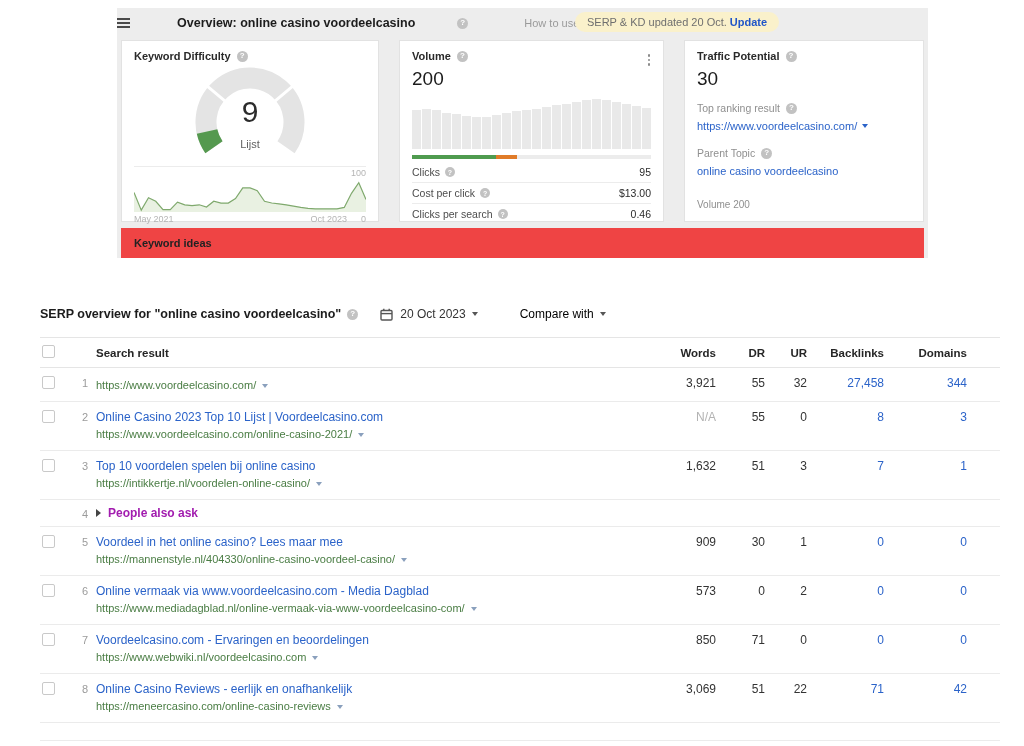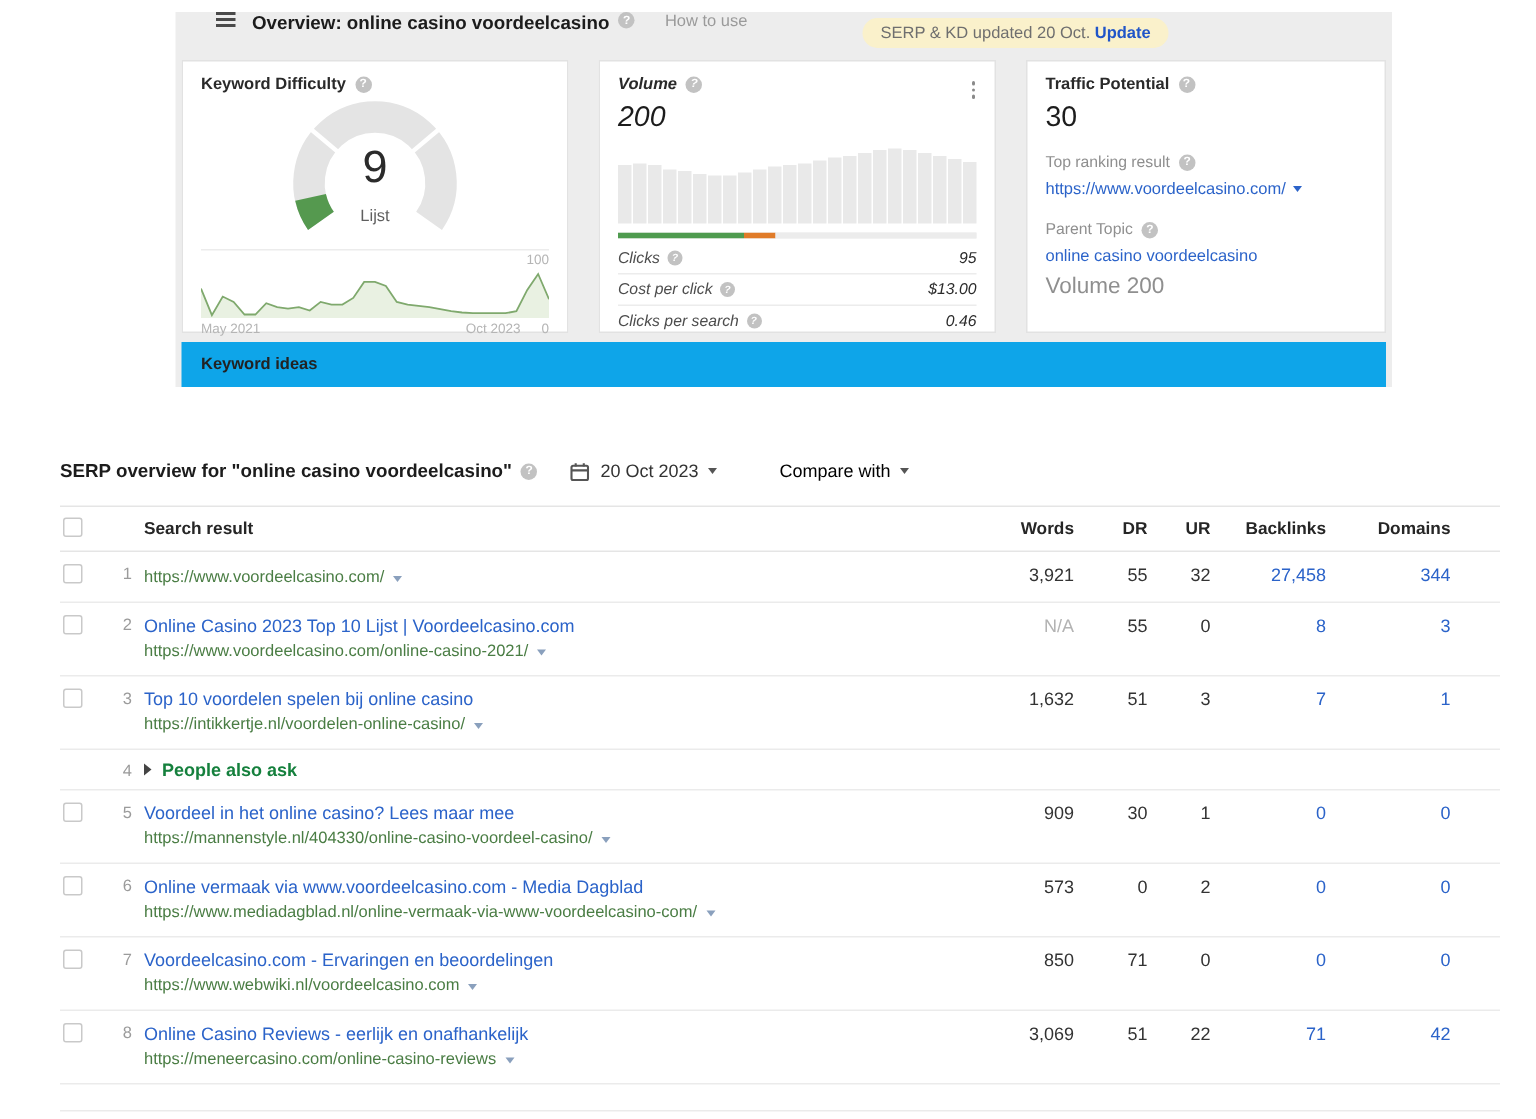--- a/index.html
+++ b/index.html
@@ -1,33 +1,33 @@
 <!DOCTYPE html>
 <html><head>
 <meta charset="utf-8">
 <style>
   html,body{margin:0;padding:0;background:#fff;}
   body{font-family:"Liberation Sans",sans-serif;-webkit-font-smoothing:antialiased;}
   .page{position:relative;width:1024px;height:746px;overflow:hidden;background:#fff;}
 
   
   .module{position:absolute;left:117px;top:8px;width:811px;height:250px;background:#ededed;}
-  .module-header{display:flex;align-items:flex-start;height:30px;padding:0 27px;position:relative;}
+  .module-header{display:flex;align-items:center;height:30px;padding:0 0;position:relative;gap:36px;}
   .burger{display:inline-flex;flex-direction:column;gap:2px;margin-right:11px;cursor:pointer;}
   .burger i{display:block;width:13px;height:2px;background:#4a4a4a;}
   .m-title{font-size:12.5px;font-weight:bold;color:#1c1c1c;white-space:nowrap;}
   .info{display:inline-flex;align-items:center;justify-content:center;width:11px;height:11px;border-radius:50%;background:#c2c2c2;color:#fff;font-size:8px;font-weight:bold;margin-left:6px;flex:none;line-height:1;}
   .howto{font-size:11px;color:#9a9a9a;margin-left:20px;cursor:pointer;}
   .badge{position:absolute;left:458px;top:4px;background:#faf1cb;border-radius:11px;padding:4px 12px;font-size:11px;color:#6f6f6f;white-space:nowrap;}
   .badge b{color:#2055c8;margin-left:3px;cursor:pointer;}
 
   .cards{position:absolute;left:4px;top:32px;width:803px;display:flex;gap:20px;}
   .card{background:#fff;border:1px solid #e2e2e2;height:182px;box-sizing:border-box;padding:9px 12px;position:relative;}
   .card.kd{width:258px;}
-  .card.vol{width:265px;font-style:italic;}
+  .card.vol{width:265px;}
   .card.tp{flex:1;}
   .card-title{font-size:11px;font-weight:bold;color:#2a2a2a;display:flex;align-items:center;}
   .bignum{font-size:19px;color:#1c1c1c;margin-top:7px;line-height:20px;}
 
   
   .gauge-wrap{position:relative;width:150px;height:98px;margin:2px auto 0;}
   .gauge-wrap svg{display:block;}
   .gauge-num{position:absolute;left:0;right:0;top:32px;text-align:center;font-size:30px;color:#2b2b2b;line-height:32px;}
   .gauge-label{position:absolute;left:0;right:0;top:74px;text-align:center;font-size:11px;color:#5f5f5f;}
   .kd-divider{border-top:1px solid #ececec;margin-top:4px;}
@@ -47,23 +47,23 @@
   .vrow{display:flex;justify-content:space-between;align-items:center;height:20px;font-size:10.5px;color:#4d4d4d;}
   .vrow + .vrow{border-top:1px solid #ececec;}
   .vrow .lbl{display:flex;align-items:center;}
   .vrow .val{color:#2b2b2b;}
   .vrow .info{width:10px;height:10px;font-size:7px;margin-left:5px;}
 
   
   .tp-sub{font-size:10.5px;color:#8f8f8f;display:flex;align-items:center;margin-top:13px;}
   .tp-link{font-size:11px;color:#2b63c9;margin-top:6px;display:inline-flex;align-items:center;cursor:pointer;}
   .caret{display:inline-block;width:0;height:0;border-left:3.5px solid transparent;border-right:3.5px solid transparent;border-top:4px solid currentColor;margin-left:5px;}
-  .tp-vol{font-size:15px;color:#8f8f8f;margin-top:3px;}
-
-  .kideas{position:absolute;left:4px;right:4px;top:220px;bottom:0;background:#0ea5e9;display:flex;align-items:center;padding:0 13px;font-size:11px;font-weight:bold;color:#222;}
+  .tp-vol{font-size:10px;color:#8f8f8f;margin-top:20px;}
+
+  .kideas{position:absolute;left:4px;right:4px;top:220px;bottom:0;background:#ef4444;display:flex;align-items:center;padding:0 13px;font-size:11px;font-weight:bold;color:#222;}
 
   
   .serp{position:absolute;left:40px;top:303px;width:960px;}
   .serp-head{display:flex;align-items:center;height:22px;}
   .serp-title{font-size:12.5px;font-weight:bold;color:#1c1c1c;}
   .date-group{display:flex;align-items:center;margin-left:22px;font-size:12px;color:#333;cursor:pointer;}
   .cal{margin-right:7px;display:inline-flex;}
   .compare{margin-left:42px;font-size:12px;color:#000000;display:flex;align-items:center;cursor:pointer;}
   .caret-dark{display:inline-block;width:0;height:0;border-left:3.5px solid transparent;border-right:3.5px solid transparent;border-top:4px solid #555;margin-left:6px;}
 
@@ -77,21 +77,21 @@
   .trow{padding-top:8px;padding-bottom:9px;font-size:12px;color:#333;}
   .trow.paa-row{padding-top:6px;padding-bottom:6px;align-items:center;}
   .num{color:#9b9b9b;text-align:right;font-size:11px;padding-top:1px;}
   .blue{color:#2b63c9;}
   .muted{color:#b3b3b3;}
   .title-cell{padding-left:8px;padding-right:20px;}
   .rtitle{color:#2b63c9;font-size:12px;line-height:15px;cursor:pointer;display:inline-block;}
   .rurl{display:flex;align-items:center;margin-top:3px;font-size:11px;color:#4a7d44;line-height:13px;}
   .rurl .caret{border-top-color:#8aa0bd;border-left-width:3px;border-right-width:3px;margin-left:6px;cursor:pointer;}
   .cb{display:inline-block;width:13px;height:13px;border:1px solid #c9c9c9;border-radius:2px;background:#fff;margin-left:2px;cursor:pointer;box-sizing:border-box;}
-  .paa-content{padding-left:8px;display:flex;align-items:center;font-weight:bold;color:#15803d;font-size:12px;cursor:pointer;}
+  .paa-content{padding-left:8px;display:flex;align-items:center;font-weight:bold;color:#a21caf;font-size:12px;cursor:pointer;}
   .tri{width:0;height:0;border-top:4px solid transparent;border-bottom:4px solid transparent;border-left:5px solid #444;margin-right:7px;}
 </style>
 </head>
 <body>
 
 <div class="page">
 
   <div class="module">
     <div class="module-header">
       <span class="burger">

